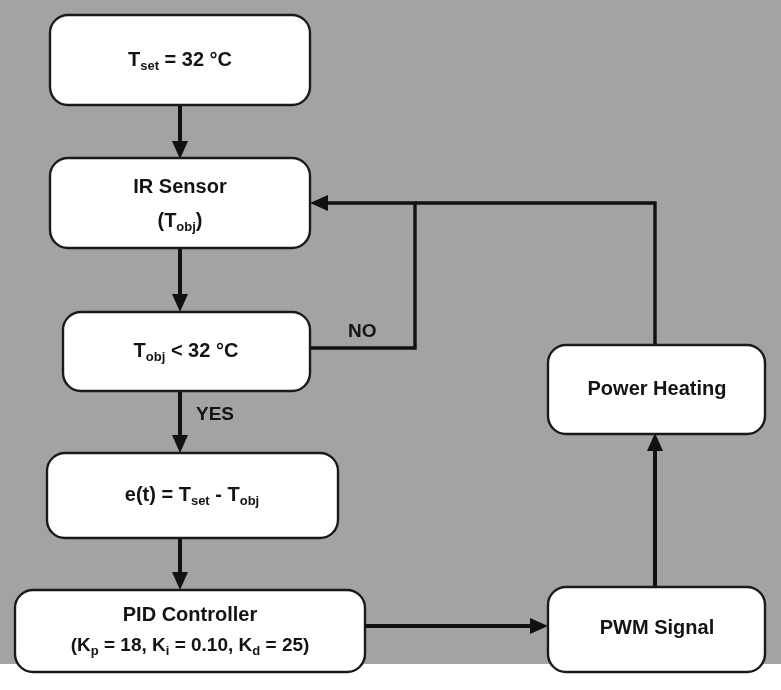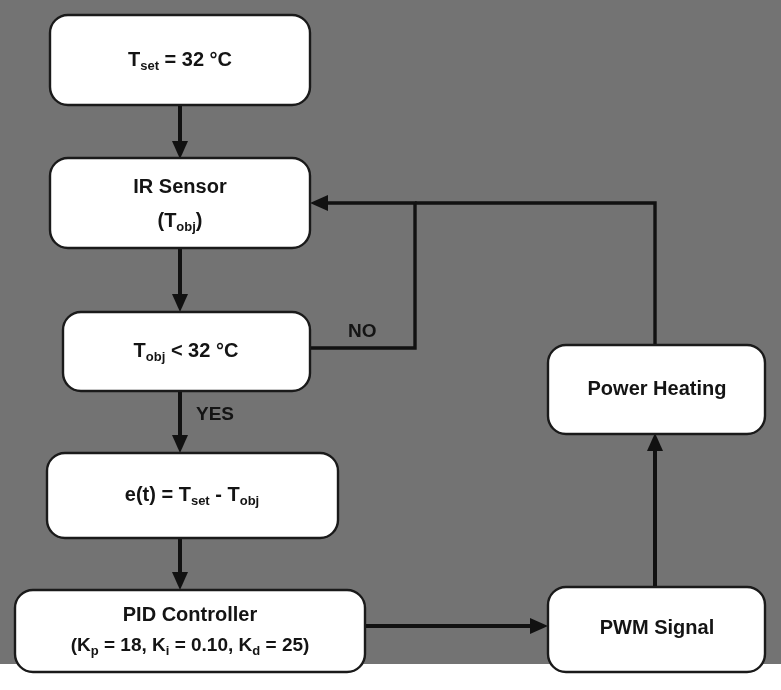--- a/index.html
+++ b/index.html
@@ -12,21 +12,21 @@
     width: 781px;
     height: 690px;
     font-family: "Liberation Sans", sans-serif;
     color: #1a1a1a;
     overflow: hidden;
   }
   #flowchart-root {
     position: relative;
     width: 781px;
     height: 664px;
-    background: #737373;
+    background: #a3a3a3;
   }
   svg.flow-canvas {
     display: block;
     width: 781px;
     height: 690px;
   }
   .node-shape {
     fill: #ffffff;
     stroke: #1a1a1a;
     stroke-width: 2.4;

